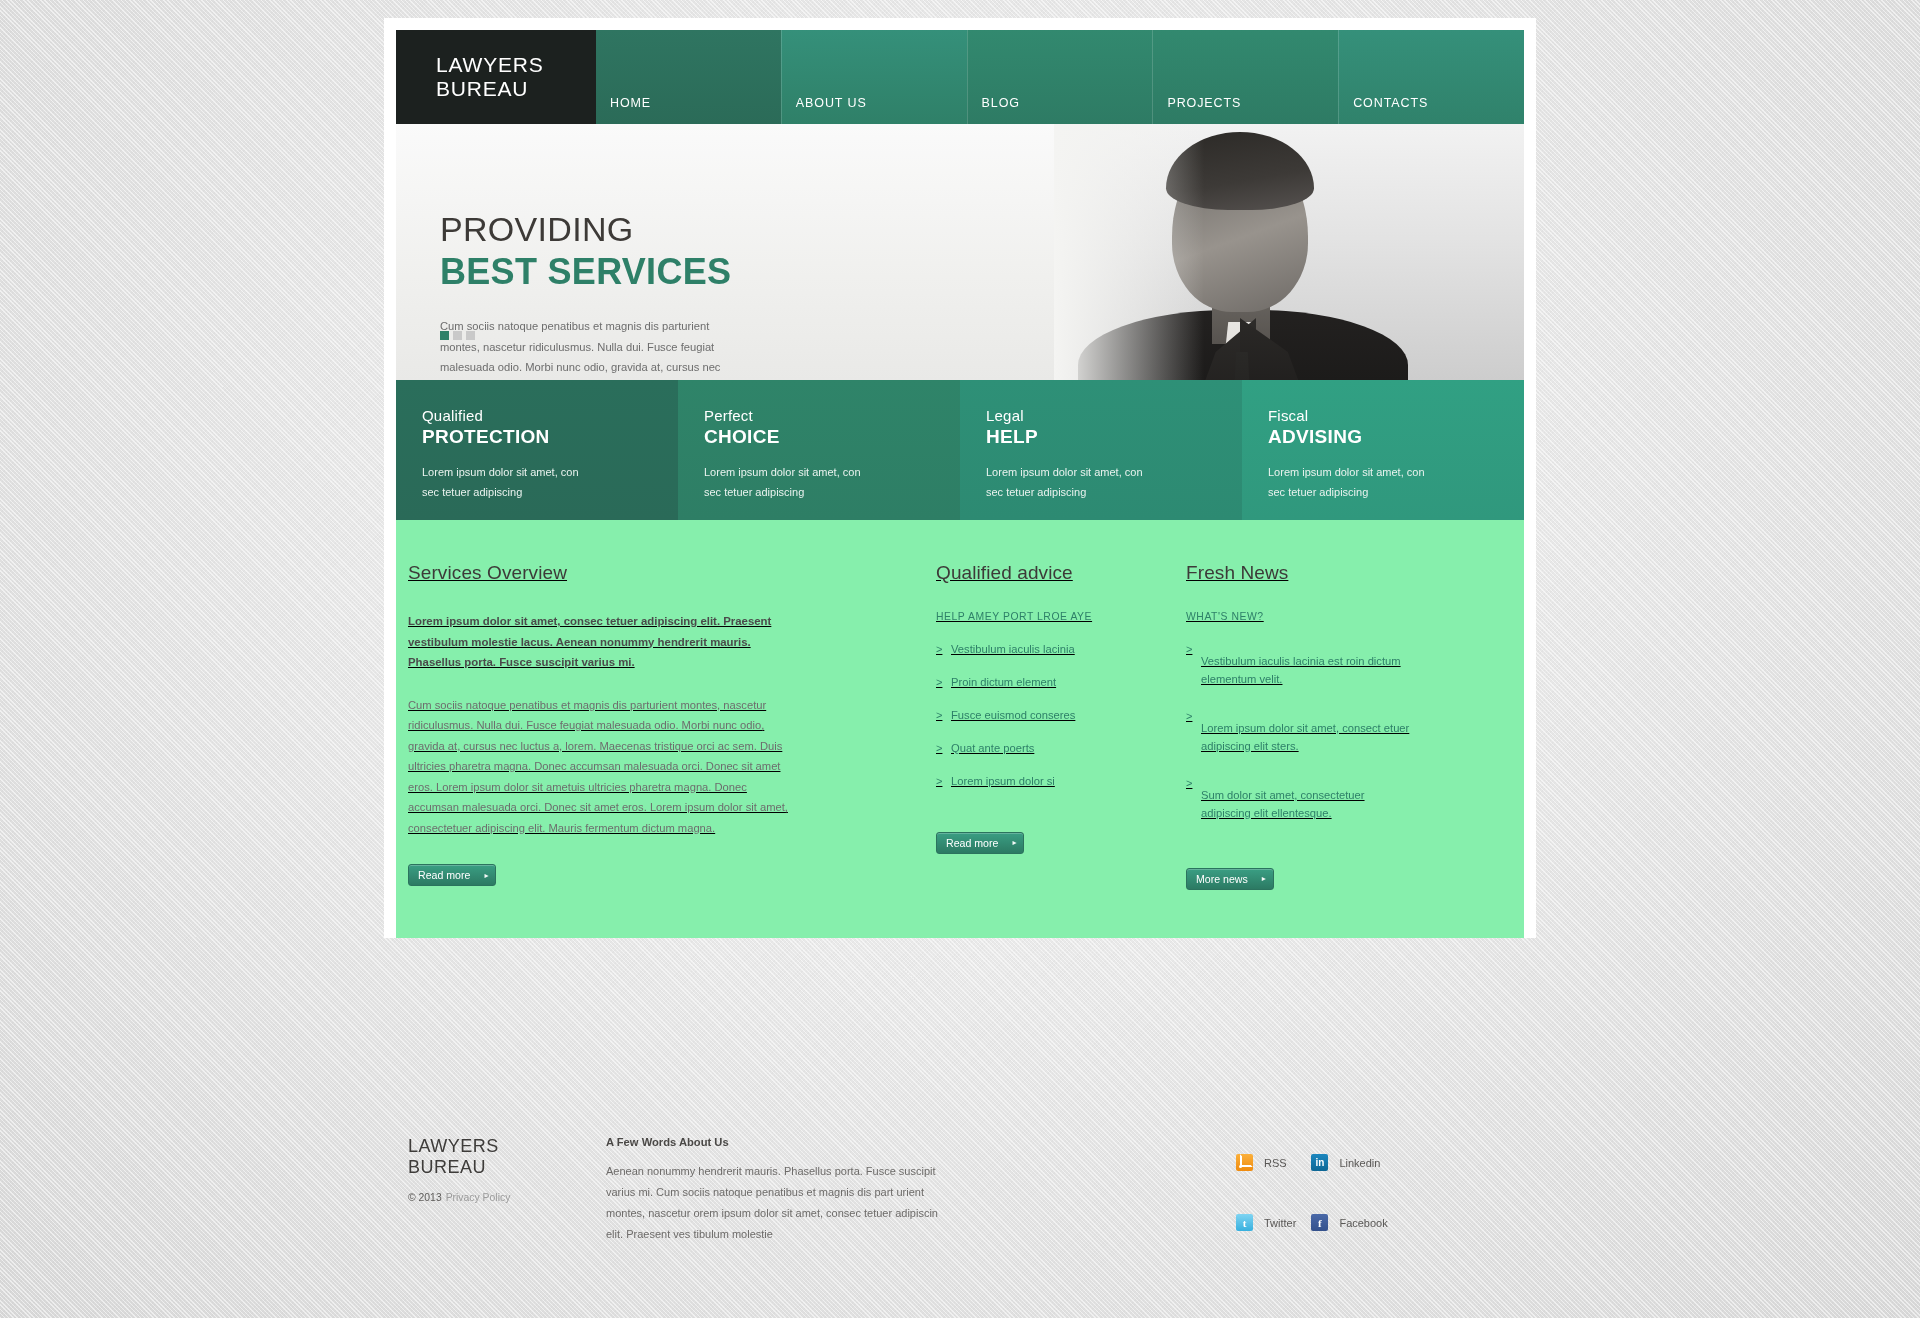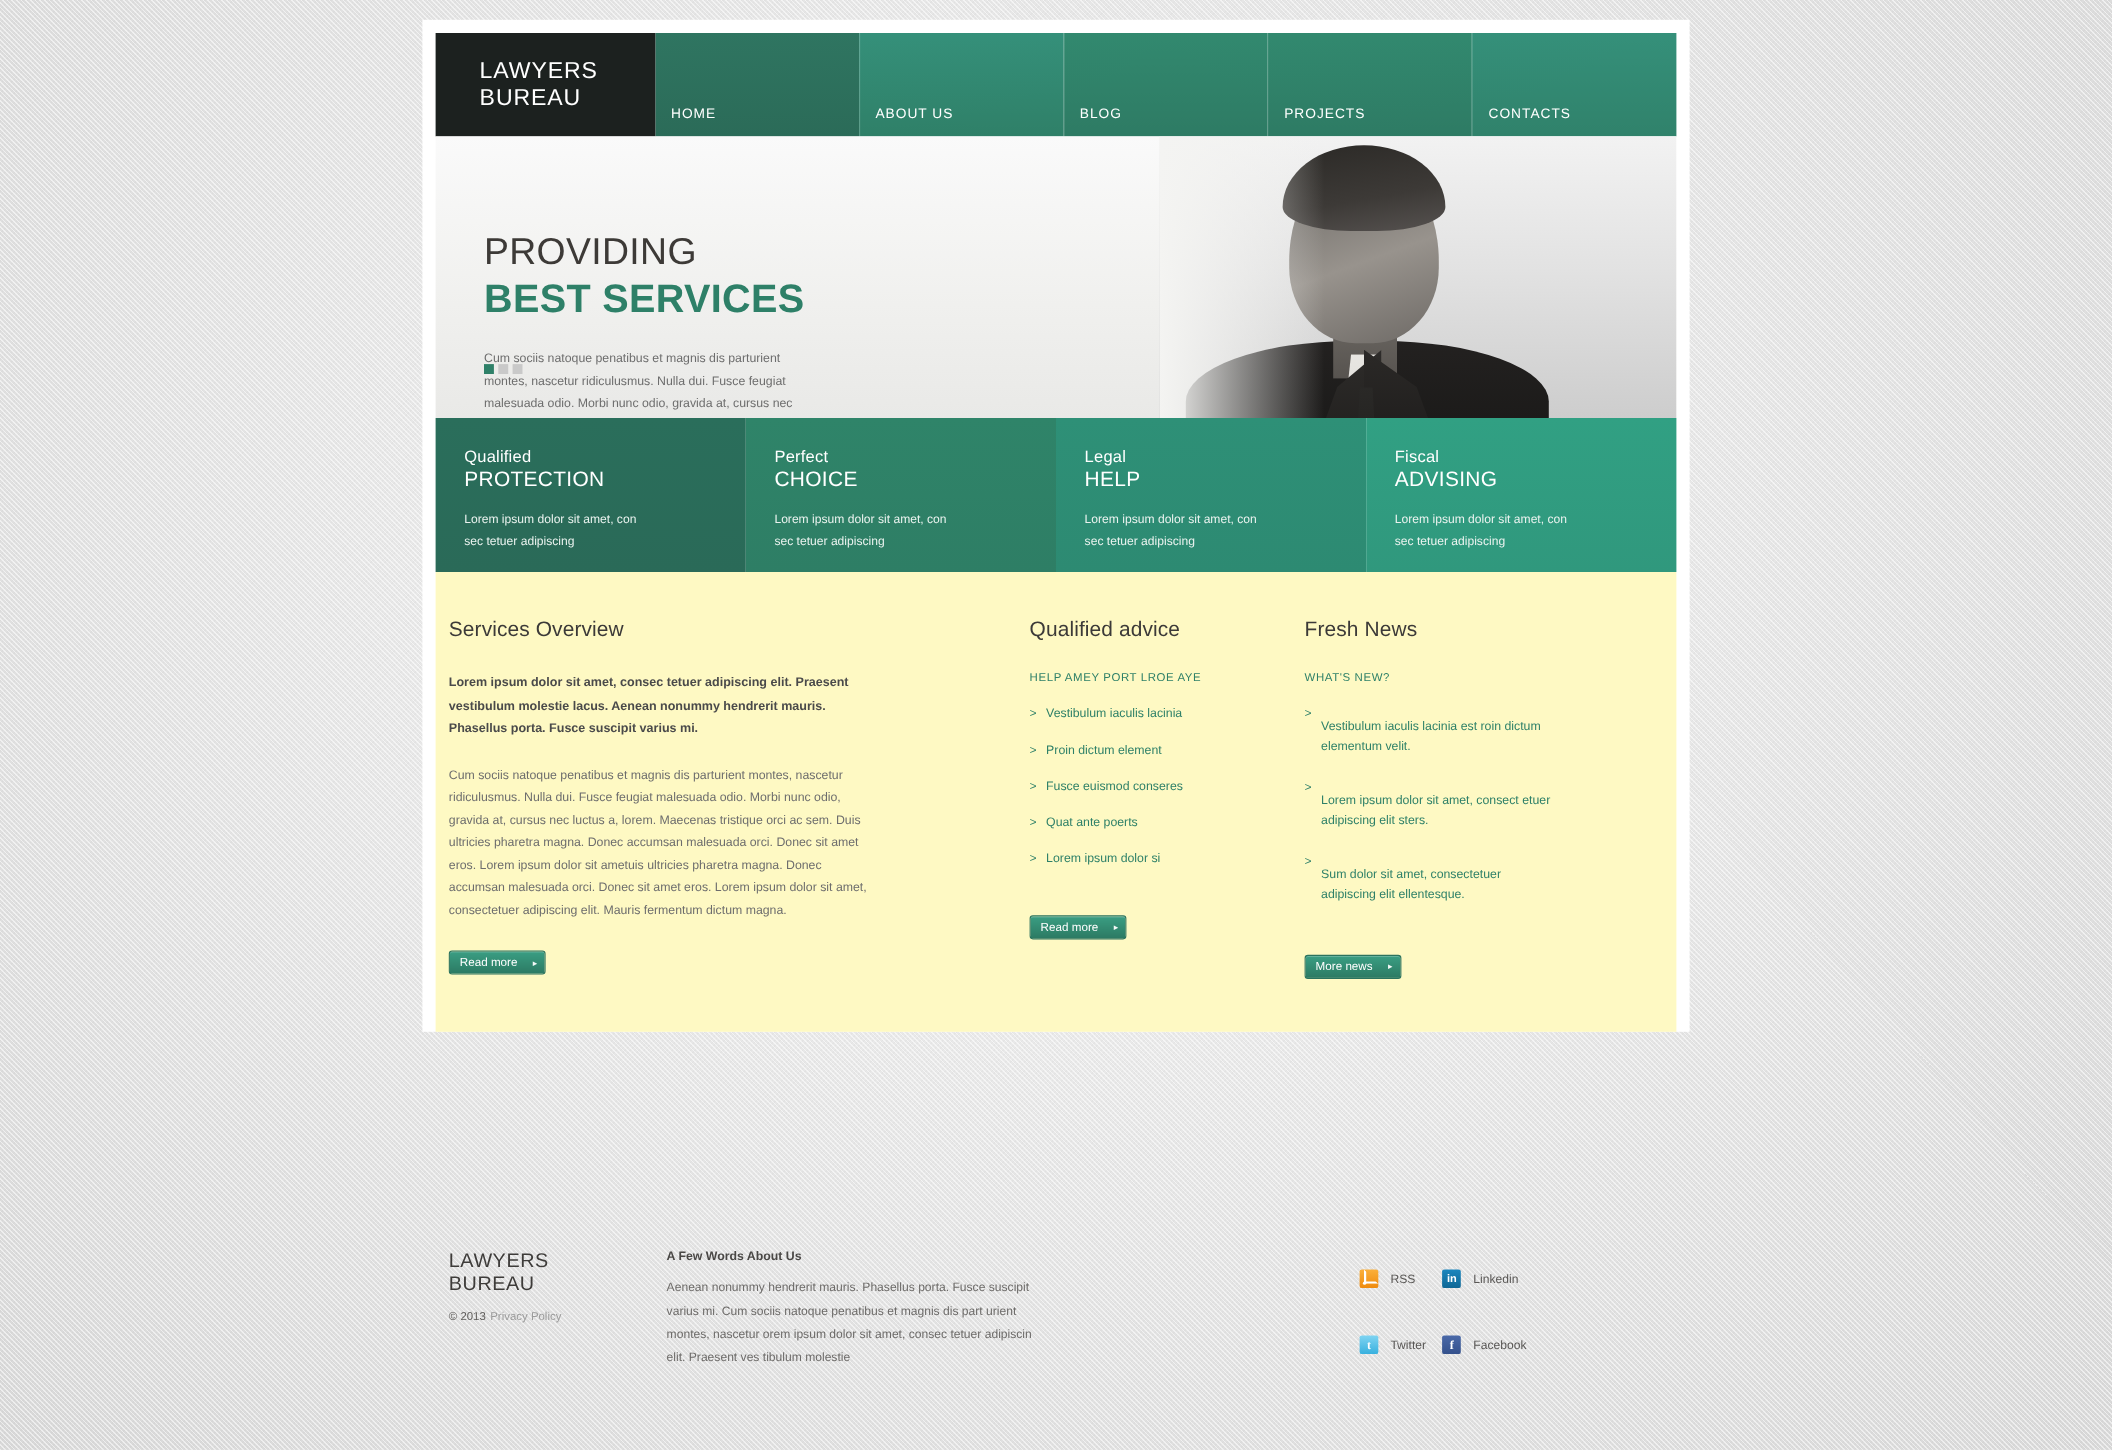--- a/index.html
+++ b/index.html
@@ -223,39 +223,40 @@
   .f4 { background: linear-gradient(180deg,#31a083 0%, #30987d 100%); }
 
   .feature-sub {
     font-size: 15px;
     font-weight: 300;
     line-height: 1.1;
     letter-spacing: .2px;
   }
   .feature-title {
     font-size: 19px;
-    font-weight: 400;
+    font-weight: 700;
     letter-spacing: .3px;
     line-height: 1.15;
     margin-top: 1px;
   }
   .feature-text {
     margin-top: 16px;
     font-size: 11px;
     line-height: 1.75;
     color: #eaf3ef;
     max-width: 175px;
   }
 
   
   .content {
     display: flex;
     width: 1128px;
     padding: 42px 0 48px 0;
-    background: #fef9c3;
+    background: #86efac;
+    text-decoration: underline;
   }
   .col-services { width: 500px; padding-left: 12px; }
   .col-advice   { width: 250px; padding-left: 40px; }
   .col-news     { width: 310px; padding-left: 40px; }
 
   .col-head {
     font-size: 19px;
     color: #3c3a38;
     font-weight: 400;
     letter-spacing: .1px;

